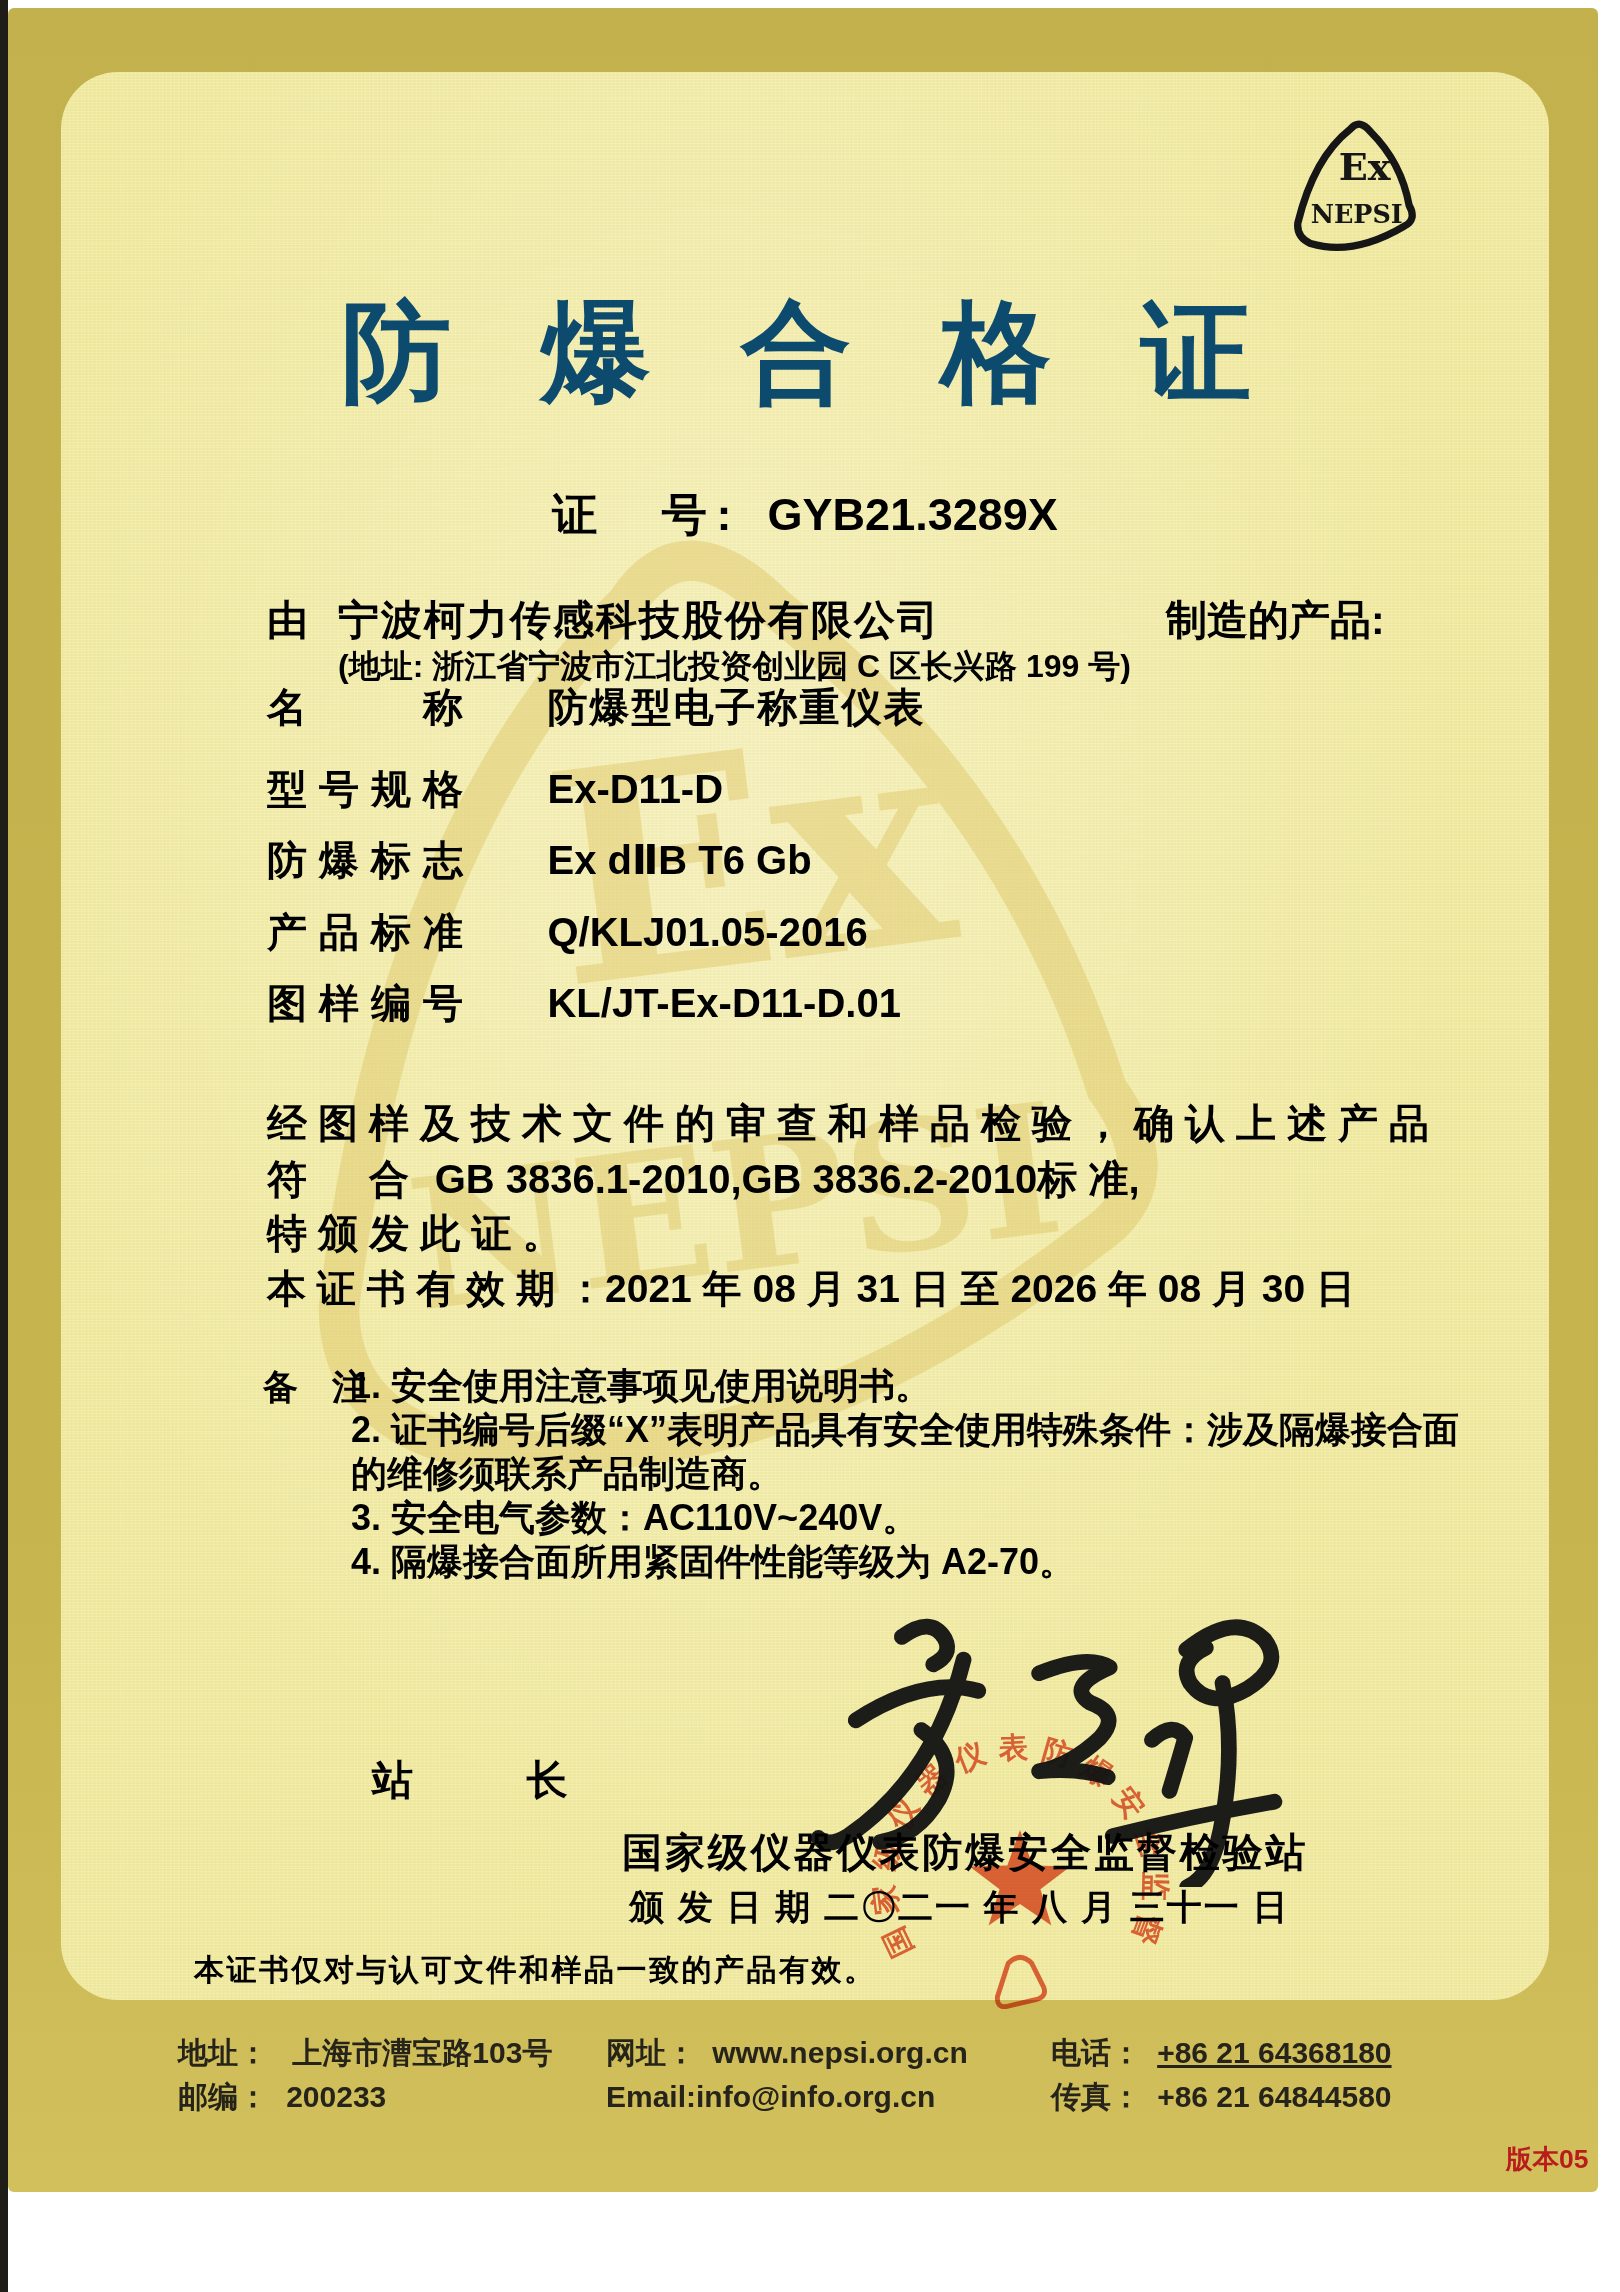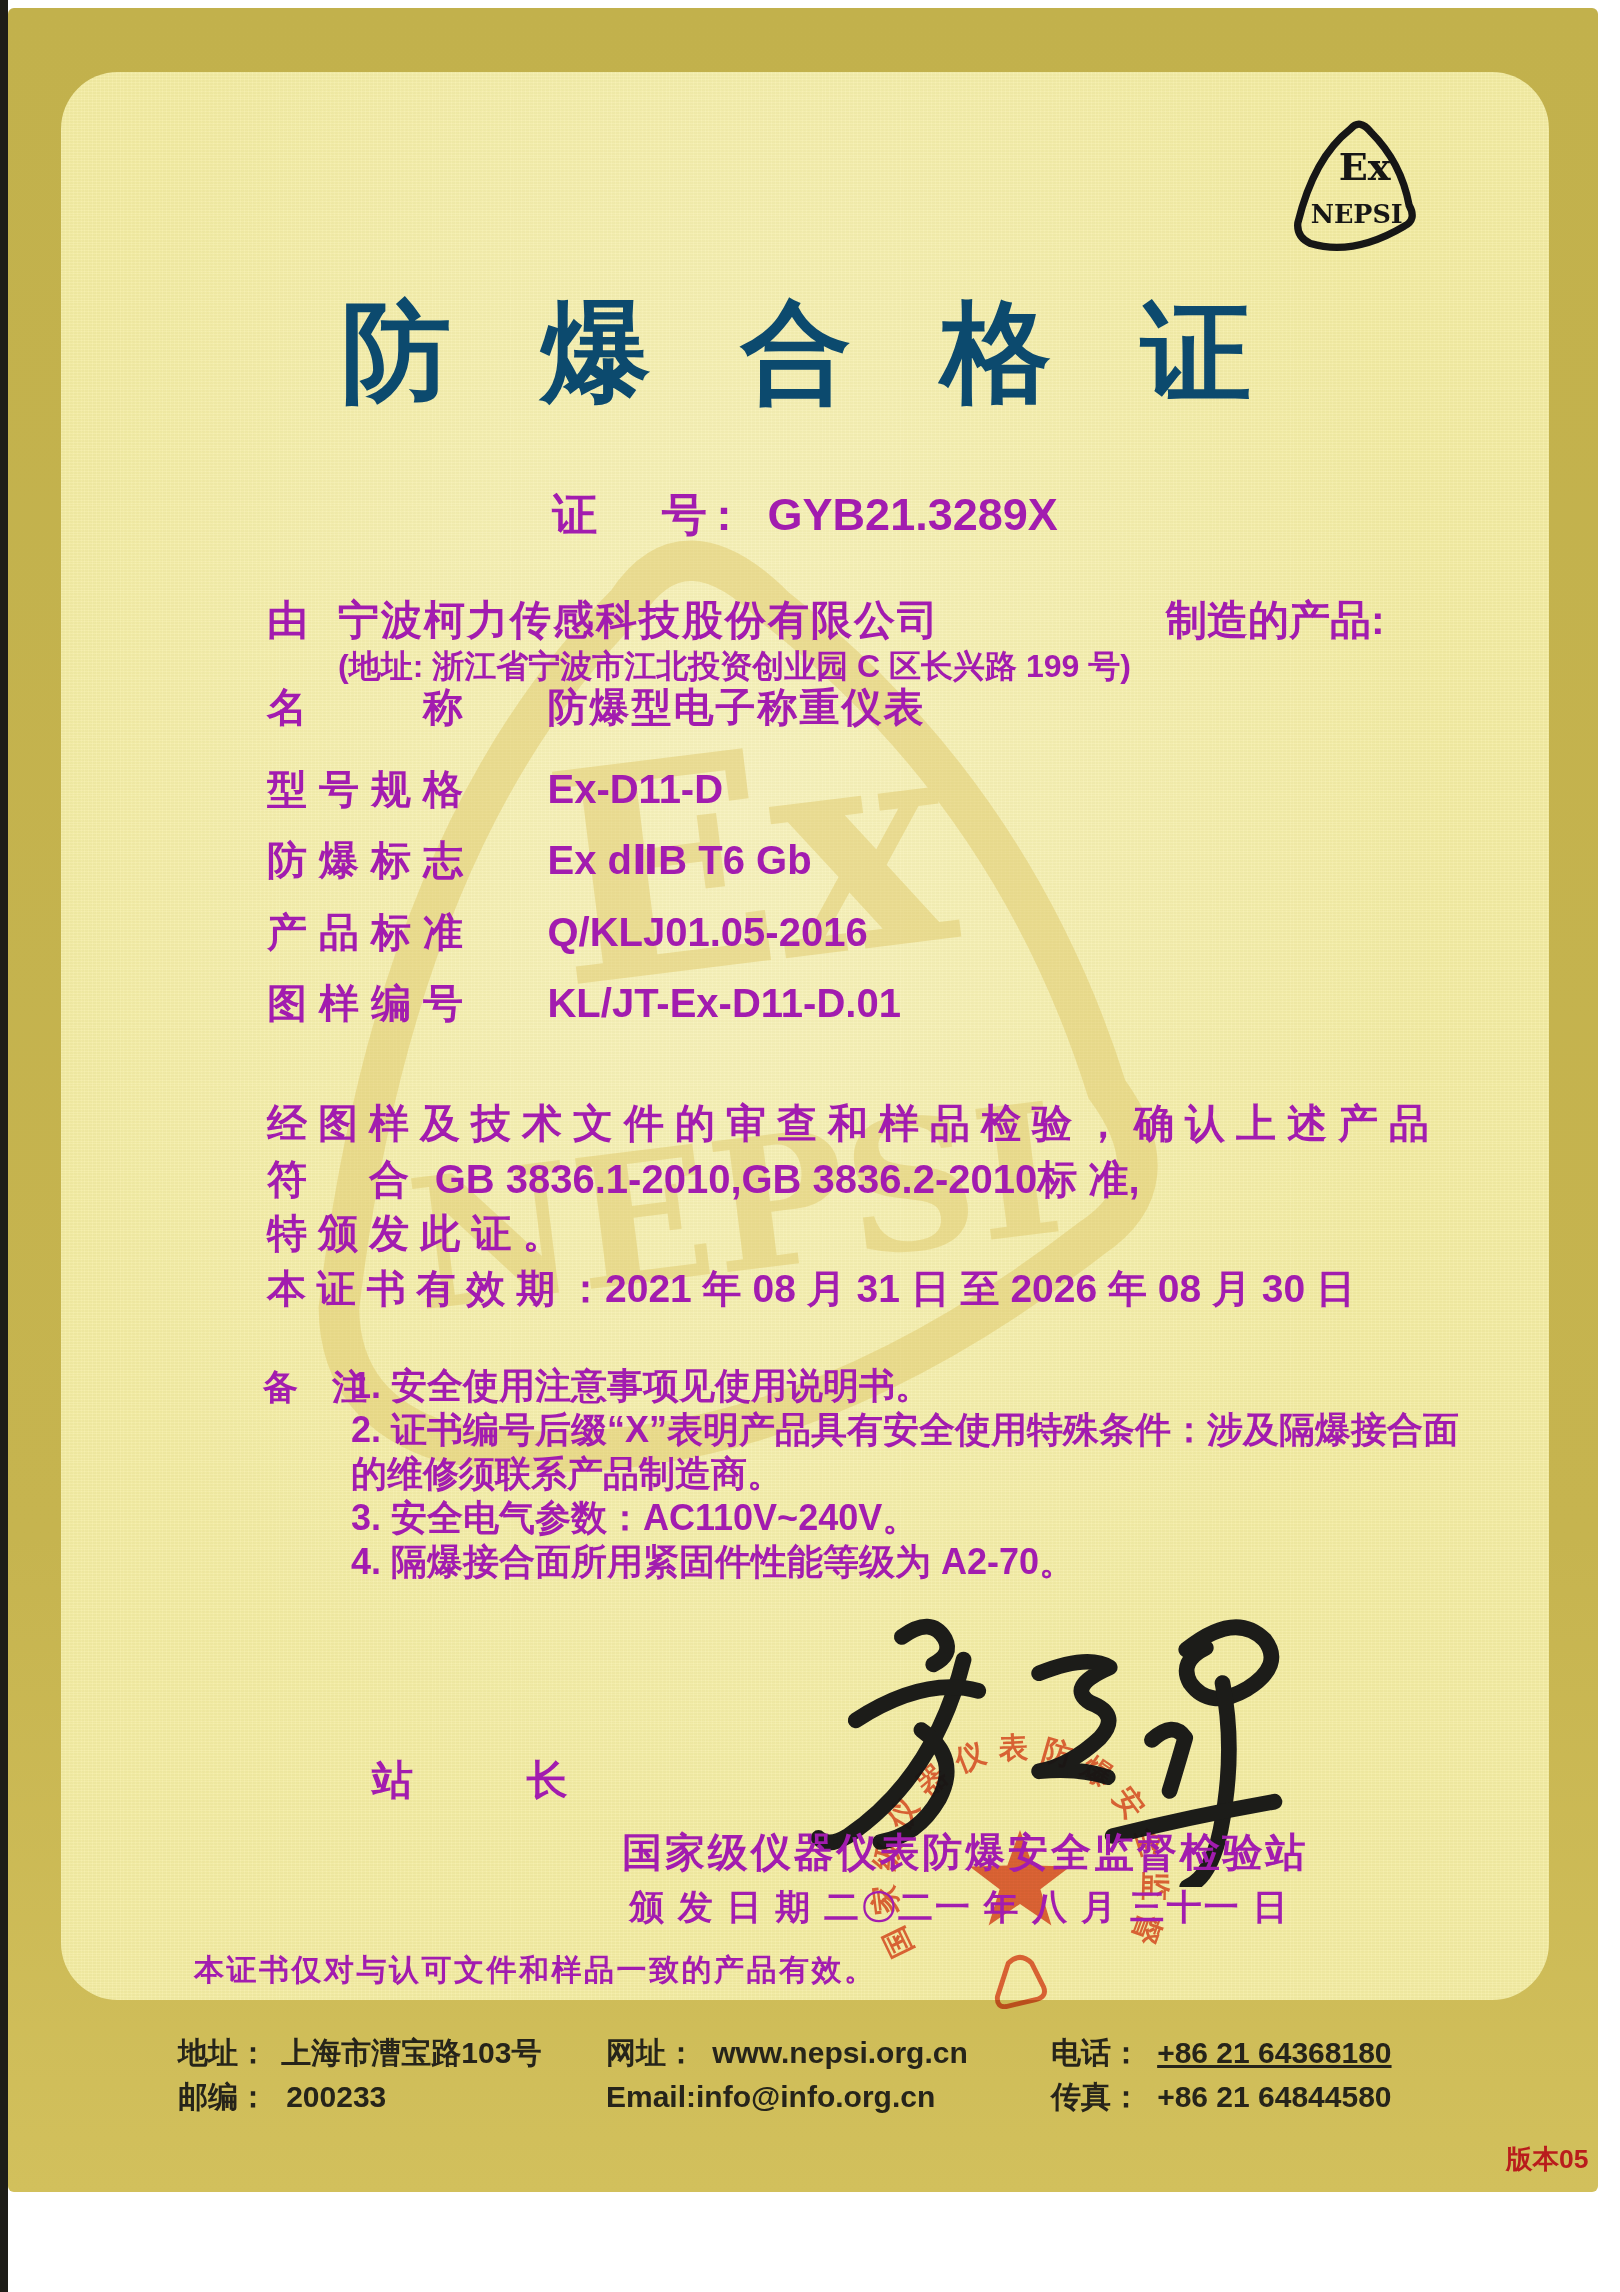--- a/index.html
+++ b/index.html
@@ -8,21 +8,21 @@
   .scan-edge{position:absolute;left:0;top:0;width:7.8px;height:2293px;background:#1e1d18;}
   .gold{position:absolute;left:7.8px;top:7.8px;width:1590px;height:2184px;
         background:linear-gradient(180deg,#c2b14c 0%,#c6b44f 70%,#d2c05c 100%);border-radius:5.9px;}
   .paper{position:absolute;left:61px;top:72px;width:1488px;height:1928px;border-radius:57px;
         background:
           radial-gradient(ellipse at 45% 38%, rgba(255,255,255,0.28), rgba(255,255,255,0) 62%),
           repeating-linear-gradient(0deg, rgba(255,255,255,0.07) 0 1px, rgba(0,0,0,0.015) 1px 2.9px),
           repeating-linear-gradient(90deg, rgba(255,255,255,0.05) 0 1px, rgba(0,0,0,0.01) 1px 3.9px),
           #f4eda3;}
   .abs{position:absolute;}
-  .b{font-weight:bold;color:#a21caf;}
+  .b{font-weight:bold;color:#000000;}
   .just{text-align:justify;text-align-last:justify;}
   .title{font-size:110px;letter-spacing:90px;text-align:center;padding-left:36px;color:#0c4a6e;}
   .certline{font-size:45px;text-align:center;}
   .lab{display:inline-block;}
   .fieldlab{width:196px;font-size:40px;}
   .fieldval{font-size:40px;}
   .stmt{font-size:40px;}
   .noteitem{font-size:36px;line-height:44px;}
   .footline{font-size:30px;line-height:44px;color:#26241a;font-weight:bold;}
   svg text{font-weight:bold;}
@@ -127,21 +127,21 @@
 
   <div class="abs b" style="left:372px;top:1753px;font-size:41px;letter-spacing:51px;">站 长</div>
   <div class="abs b" style="left:622px;top:1825px;font-size:40px;letter-spacing:2.9px;">国家级仪器仪表防爆安全监督检验站</div>
   <div class="abs b" style="left:629px;top:1884px;font-size:35px;letter-spacing:2px;">颁 发 日 期 二〇二一 年 八 月 三十一 日</div>
 
   <div class="abs b" style="left:194px;top:1950px;font-size:30px;letter-spacing:2.5px;">本证书仅对与认可文件和样品一致的产品有效。</div>
 
   <div class="abs" style="left:178px;top:2031px;width:421px;">
     <div class="footline">
       <span>地址：</span>
-      <span style="margin-left:5px;">上海市漕宝路103号</span>
+      <span style="margin-left:16px;">上海市漕宝路103号</span>
     </div>
     <div class="footline">
       <span>邮编：</span>
       <span style="margin-left:9.8px;">200233</span>
     </div>
   </div>
   <div class="abs" style="left:606px;top:2031px;width:431px;">
     <div class="footline">
       <span>网址：</span>
       <span style="margin-left:7.8px;">www.nepsi.org.cn</span>

